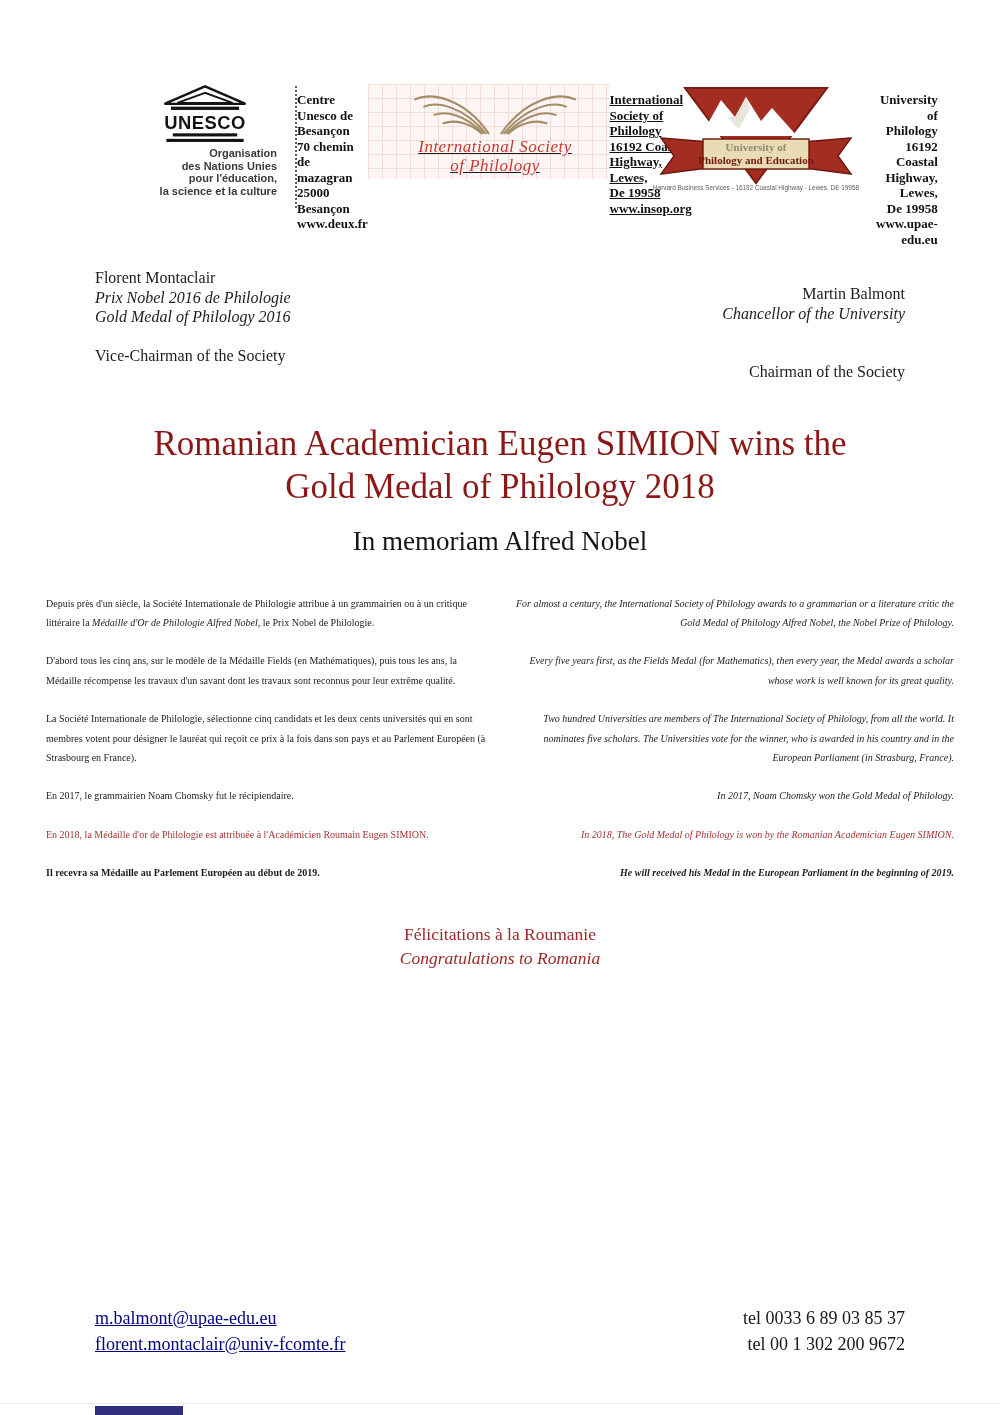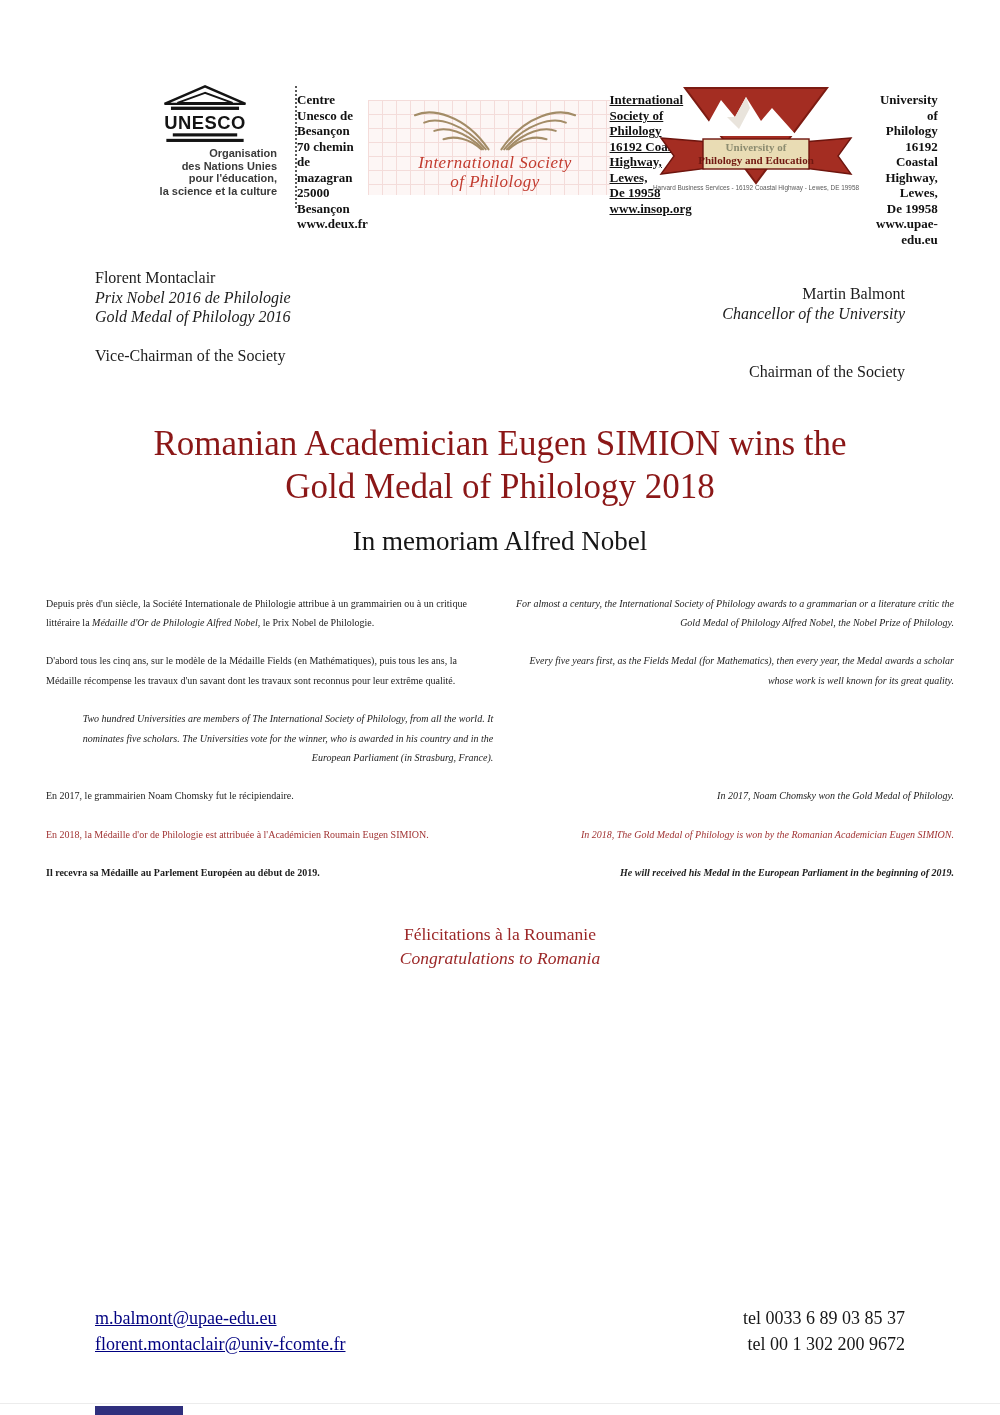--- a/index.html
+++ b/index.html
@@ -20,25 +20,25 @@
   .col-isp    { width:265px; text-align:center; }
   .col-univ   { width:255px; text-align:right; }
   .logo-area { height:106px; }
 
   .unesco-group { position:relative; width:170px; margin-left:32px; padding-right:14px; }
   .unesco-group svg { display:block; margin:0 auto 3px auto; }
   .unesco-dots { position:absolute; right:0; top:2px; height:122px; border-right:2px dotted #5a5a5a; }
   .unesco-caption { text-align:right; font-family:"Liberation Sans","DejaVu Sans",sans-serif;
     font-size:11px; line-height:12.5px; font-weight:600; color:#3a3a3a; padding-right:6px; }
 
-  .isp-box { width:242px; margin:16px auto; padding:7px 0 4px 13px;
+  .isp-box { width:242px; margin:0 auto; padding:7px 0 4px 13px;
     background-color:#fdf6f5;
     background-image:linear-gradient(#f4dcda 1px, transparent 1px),
                      linear-gradient(90deg,#f4dcda 1px, transparent 1px);
-    background-size:14px 14px; }
+    background-size:14px 14px;text-decoration:underline; }
   .isp-box svg { display:block; margin:0 auto; }
   .isp-title { color:#c23a2e; font-style:italic; font-size:17px; line-height:19px; letter-spacing:.5px; }
 
   .univ-group { width:212px; margin-left:auto; margin-right:14px; }
 
   .address { font-weight:bold; font-size:13px; line-height:15.5px; margin-top:8px; color:#111; }
   .col-isp .address { text-align:left;text-decoration:underline; }
   .col-univ .address { text-align:right; }
 
   
@@ -194,20 +194,21 @@
       <div class="fr"><span>Depuis près d'un siècle, la Société Internationale de Philologie attribue à un grammairien ou à un critique littéraire la </span><span class="inline-italic">Médaille d'Or de Philologie Alfred Nobel</span><span>, le Prix Nobel de Philologie.</span></div>
       <div class="en">For almost a century, the International Society of Philology awards to a grammarian or a literature critic the Gold Medal of Philology Alfred Nobel, the Nobel Prize of Philology.</div>
     </div>
 
     <div class="row">
       <div class="fr">D'abord tous les cinq ans, sur le modèle de la Médaille Fields (en Mathématiques), puis tous les ans, la Médaille récompense les travaux d'un savant dont les travaux sont reconnus pour leur extrême qualité.</div>
       <div class="en">Every five years first, as the Fields Medal (for Mathematics), then every year, the Medal awards a scholar whose work is well known for its great quality.</div>
     </div>
 
     <div class="row">
+      <div class="fr">La Société Internationale de Philologie, sélectionne cinq candidats et les deux cents  universités qui en sont membres votent pour désigner le lauréat qui reçoit ce prix à la fois dans son pays et au Parlement Européen (à Strasbourg en France).</div>
       <div class="en">Two hundred Universities are members of The International Society of Philology, from all the world. It nominates five scholars. The Universities vote for the winner, who is awarded in his country and in  the European Parliament (in Strasburg, France).</div>
     </div>
 
     <div class="row">
       <div class="fr">En 2017, le grammairien Noam Chomsky fut le récipiendaire.</div>
       <div class="en">In 2017, Noam Chomsky won the Gold Medal of Philology.</div>
     </div>
 
     <div class="row row-red">
       <div class="fr">En 2018, la Médaille d'or de Philologie est attribuée à l'Académicien Roumain Eugen SIMION.</div>

